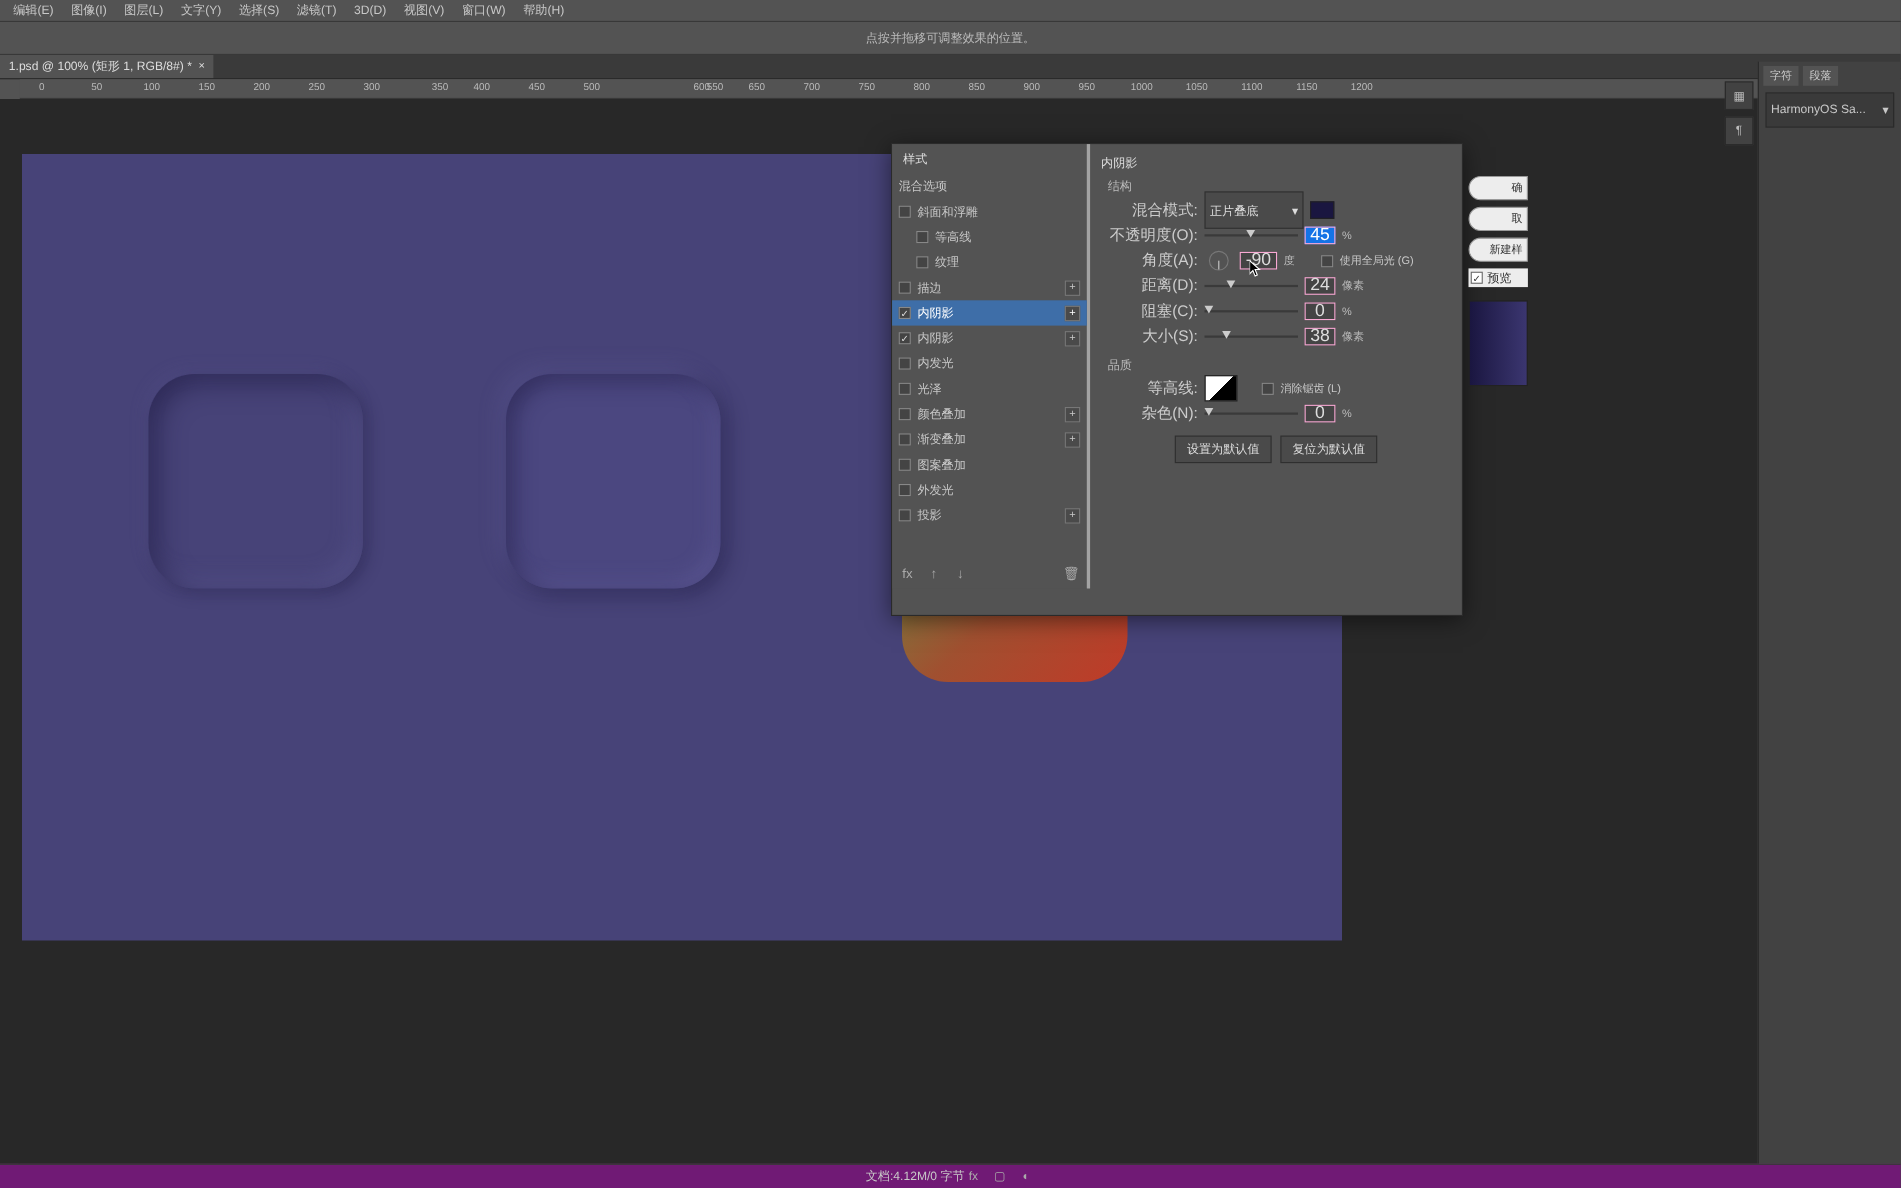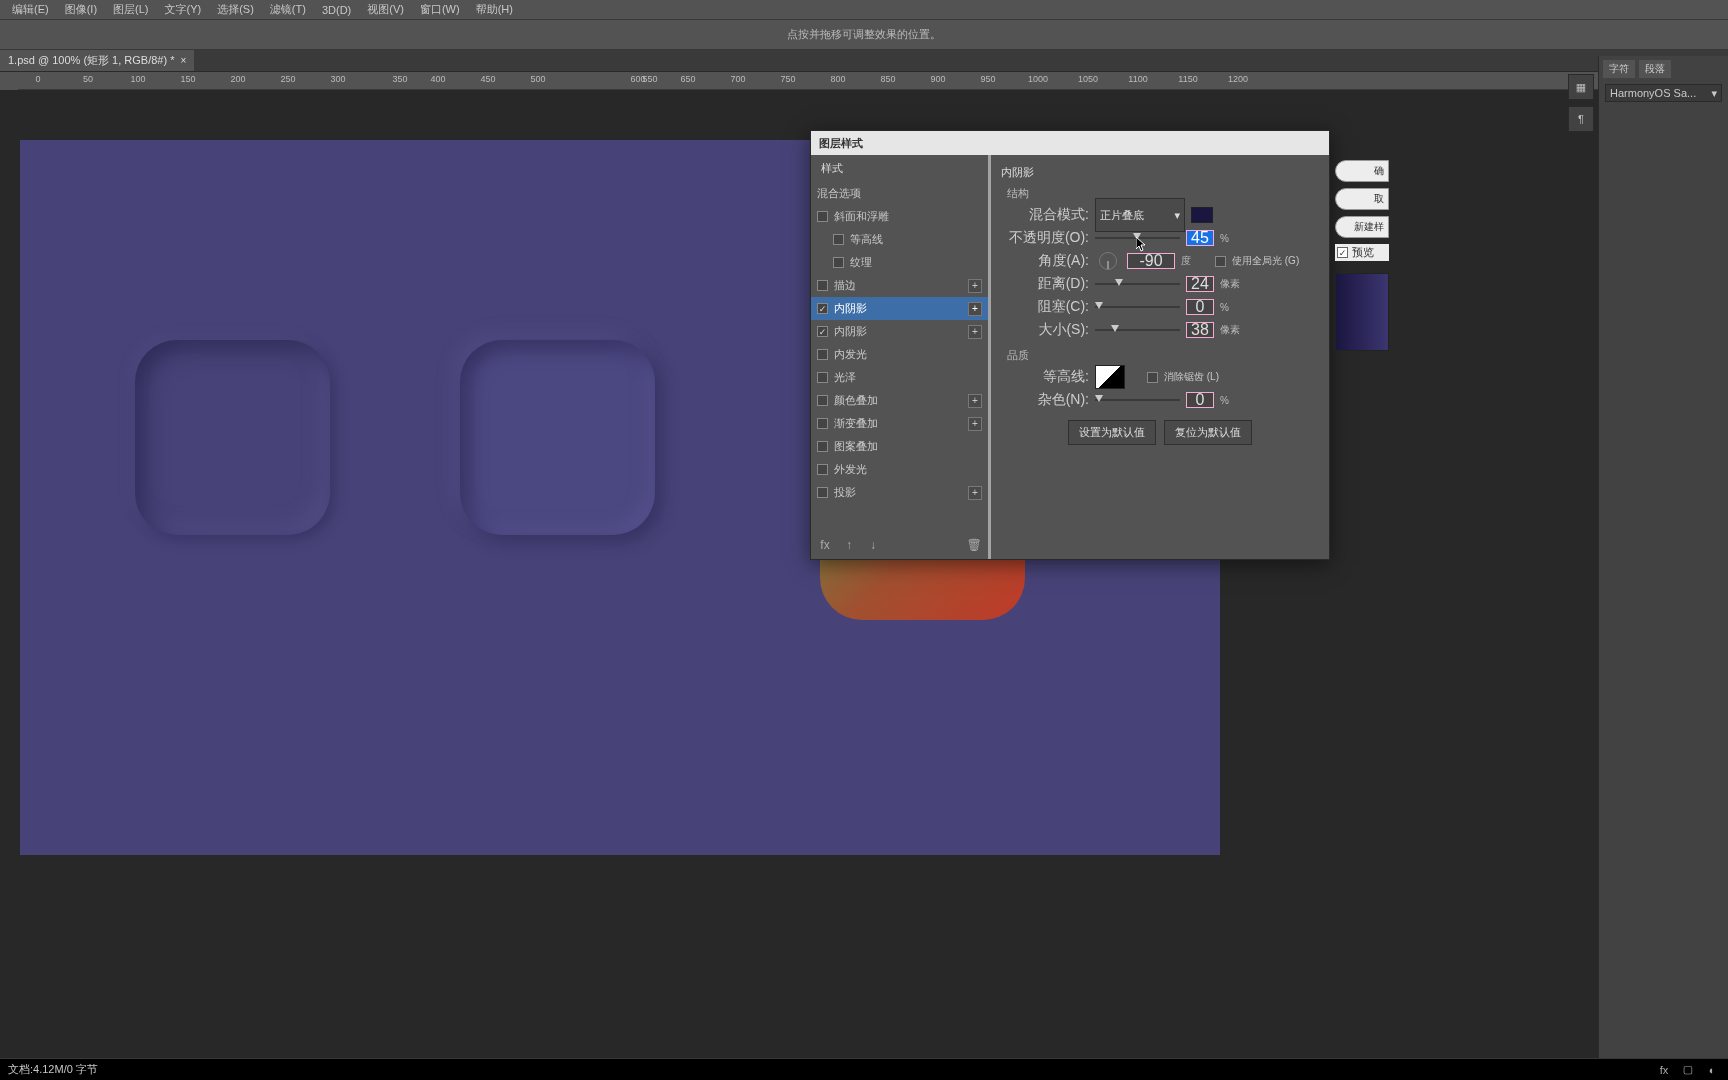--- a/index.html
+++ b/index.html
@@ -81,24 +81,24 @@
 .sidebtns .cbrow .cb3 { width: 11px; height: 11px; border: 1px solid #666; background: #fff; display: flex; align-items: center; justify-content: center; }
 .sidebtns .cbrow .cb3.on::after { content: "✓"; color: #333; font-size: 9px; }
 .sidebtns .grad { height: 78px; background: linear-gradient(90deg, #1a1640 0%, #3b3670 100%); margin-top: 6px; border: 1px solid #222; }
 
 
 .rightdock { position: absolute; right: 0; top: 56px; width: 130px; bottom: 22px; background: #424242; border-left: 1px solid #2a2a2a; }
 .dockicn { position: absolute; right: 134px; top: 74px; width: 26px; height: 26px; background: #424242; border: 1px solid #2a2a2a; display: flex; align-items: center; justify-content: center; color: #bbb; }
 .dockicn2 { position: absolute; right: 134px; top: 106px; width: 26px; height: 26px; background: #424242; border: 1px solid #2a2a2a; display: flex; align-items: center; justify-content: center; color: #bbb; }
 .rightdock .tabs { display: flex; padding: 4px 4px 0 4px; gap: 4px; }
 .rightdock .tabs .t { padding: 2px 6px; background: #535353; color: #ccc; font-size: 10px; }
-.rightdock .drop { margin: 6px; height: 18px; background: #3a3a3a; border: 1px solid #2a2a2a; display: flex; align-items: center; justify-content: space-between; padding: 0 4px; font-size: 10px; }
-
-
-.statusbar { position: absolute; left: 0; right: 0; bottom: 0; height: 22px; background: #000000; border-top: 1px solid #383838; display: flex; align-items: center; padding: 0 8px; justify-content: space-between; margin-top: 34px; }
+.rightdock .drop { margin: 6px; height: 32px; background: #3a3a3a; border: 1px solid #2a2a2a; display: flex; align-items: center; justify-content: space-between; padding: 0 4px; font-size: 10px; }
+
+
+.statusbar { position: absolute; left: 0; right: 0; bottom: 0; height: 22px; background: #701a75; border-top: 1px solid #383838; display: flex; align-items: center; padding: 0 8px; justify-content: center; margin-top: 34px; }
 .statusbar .r { display: flex; gap: 8px; }
 .statusbar .ic { width: 16px; height: 16px; display: flex; align-items: center; justify-content: center; color: #aaa; }
 
 
 .cursor { position: absolute; left: 1136px; top: 237px; width: 12px; height: 16px; z-index: 200; pointer-events: none; }
 .cursor svg { width: 100%; height: 100%; }
 </style>
 </head>
 <body>
 
@@ -171,23 +171,20 @@
     <div class="t">字符</div>
     <div class="t">段落</div>
   </div>
   <div class="drop">
     <span>HarmonyOS Sa...</span>
     <span>▾</span>
   </div>
 </div>
 
 <div class="dialog">
-  <div class="titlebar">
-    <span>图层样式</span>
-  </div>
   <div class="body">
     <div class="left">
       <div class="hdr">样式</div>
       <div class="row">
         <span>混合选项</span>
       </div>
       <div id="fxlist">
           <div class="row">
             <div class="cb"></div>
             <span>斜面和浮雕</span>
@@ -276,21 +273,21 @@
             <div class="track"></div>
             <div class="thumb" style="left:38px"></div>
           </div>
         <div class="num hl">45</div>
         <span class="unit">%</span>
       </div>
 
       <div class="ctrlrow">
         <span class="lbl">角度(A):</span>
         <div class="angle"></div>
-        <div class="num" style="width:48px">-90</div>
+        <div class="num" style="width:34px">-90</div>
         <span class="unit">度</span>
         <div class="cb2"></div>
         <span style="font-size:10px">使用全局光 (G)</span>
       </div>
 
       <div class="ctrlrow">
         <span class="lbl">距离(D):</span>
         <div class="slider">
             <div class="track"></div>
             <div class="thumb" style="left:20px"></div>

